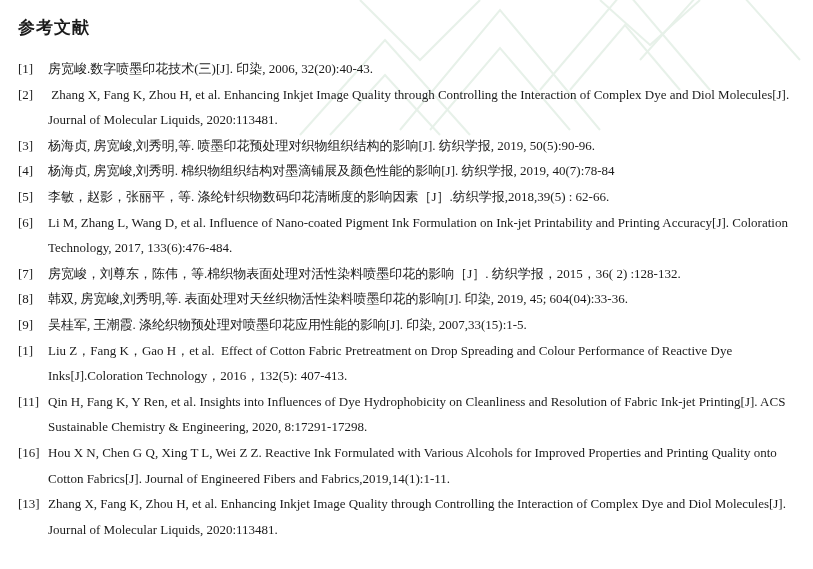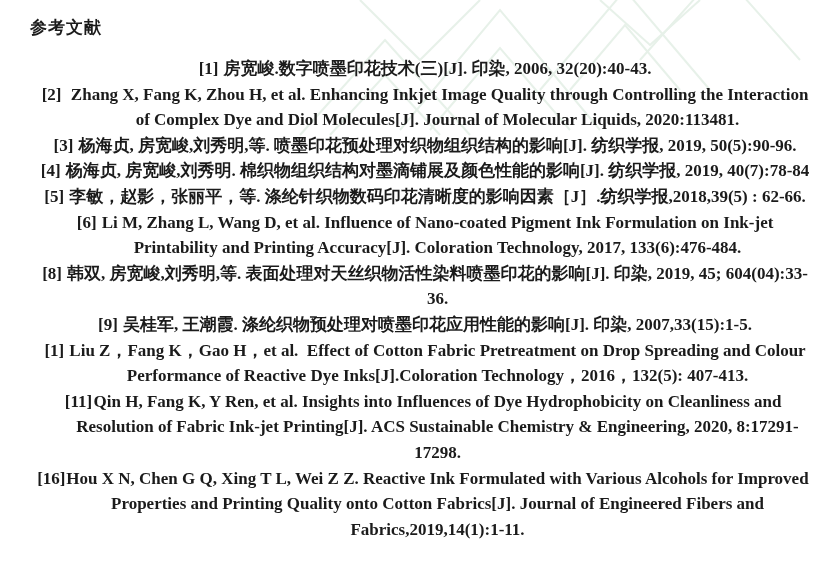--- a/index.html
+++ b/index.html
@@ -19,38 +19,36 @@
     position: absolute;
     top: 0;
     left: 0;
     width: 813px;
     height: 180px;
     pointer-events: none;
   }
   .content {
     position: relative;
     padding: 14px 10px 0 18px;
-    margin-left: 12px;
   }
   .page-title {
     font-size: 17px;
     font-weight: bold;
     margin: 2px 0 17px 0;
     letter-spacing: 1px;
   }
   .ref-list {
     width: 785px;
   }
   .ref {
-    font-size: 17px;
+    font-size: 13px;
     line-height: 25.6px;
     padding-left: 30px;
     text-indent: -30px;
-    text-align: center;
-    font-weight: bold;
+    text-align: left;
   }
   .ref-num {
     display: inline-block;
     width: 30px;
     text-indent: 0;
     white-space: nowrap;
   }
   .ref-text {
     white-space: pre-wrap;
   }
@@ -88,28 +86,34 @@
     <div class="ref">
       <span class="ref-num">[4]</span><span class="ref-text">杨海贞, 房宽峻,刘秀明. 棉织物组织结构对墨滴铺展及颜色性能的影响[J]. 纺织学报, 2019, 40(7):78-84</span>
     </div>
     <div class="ref">
       <span class="ref-num">[5]</span><span class="ref-text">李敏，赵影，张丽平，等. 涤纶针织物数码印花清晰度的影响因素［J］.纺织学报,2018,39(5) : 62-66.</span>
     </div>
     <div class="ref">
       <span class="ref-num">[6]</span><span class="ref-text">Li M, Zhang L, Wang D, et al. Influence of Nano-coated Pigment Ink Formulation on Ink-jet Printability and Printing Accuracy[J]. Coloration Technology, 2017, 133(6):476-484.</span>
     </div>
     <div class="ref">
+      <span class="ref-num">[7]</span><span class="ref-text">房宽峻，刘尊东，陈伟，等.棉织物表面处理对活性染料喷墨印花的影响［J］. 纺织学报，2015，36( 2) :128-132.</span>
+    </div>
+    <div class="ref">
       <span class="ref-num">[8]</span><span class="ref-text">韩双, 房宽峻,刘秀明,等. 表面处理对天丝织物活性染料喷墨印花的影响[J]. 印染, 2019, 45; 604(04):33-36.</span>
     </div>
     <div class="ref">
       <span class="ref-num">[9]</span><span class="ref-text">吴桂军, 王潮霞. 涤纶织物预处理对喷墨印花应用性能的影响[J]. 印染, 2007,33(15):1-5.</span>
     </div>
     <div class="ref">
       <span class="ref-num">[1]</span><span class="ref-text">Liu Z，Fang K，Gao H，et al.  Effect of Cotton Fabric Pretreatment on Drop Spreading and Colour Performance of Reactive Dye Inks[J].Coloration Technology，2016，132(5): 407-413.</span>
     </div>
     <div class="ref">
       <span class="ref-num">[11]</span><span class="ref-text">Qin H, Fang K, Y Ren, et al. Insights into Influences of Dye Hydrophobicity on Cleanliness and Resolution of Fabric Ink-jet Printing[J]. ACS Sustainable Chemistry &amp; Engineering, 2020, 8:17291-17298.</span>
     </div>
     <div class="ref">
       <span class="ref-num">[16]</span><span class="ref-text">Hou X N, Chen G Q, Xing T L, Wei Z Z. Reactive Ink Formulated with Various Alcohols for Improved Properties and Printing Quality onto Cotton Fabrics[J]. Journal of Engineered Fibers and Fabrics,2019,14(1):1-11.</span>
     </div>
+    <div class="ref">
+      <span class="ref-num">[13]</span><span class="ref-text">Zhang X, Fang K, Zhou H, et al. Enhancing Inkjet Image Quality through Controlling the Interaction of Complex Dye and Diol Molecules[J]. Journal of Molecular Liquids, 2020:113481.</span>
+    </div>
   </div>
 </div>
 
 </body></html>

